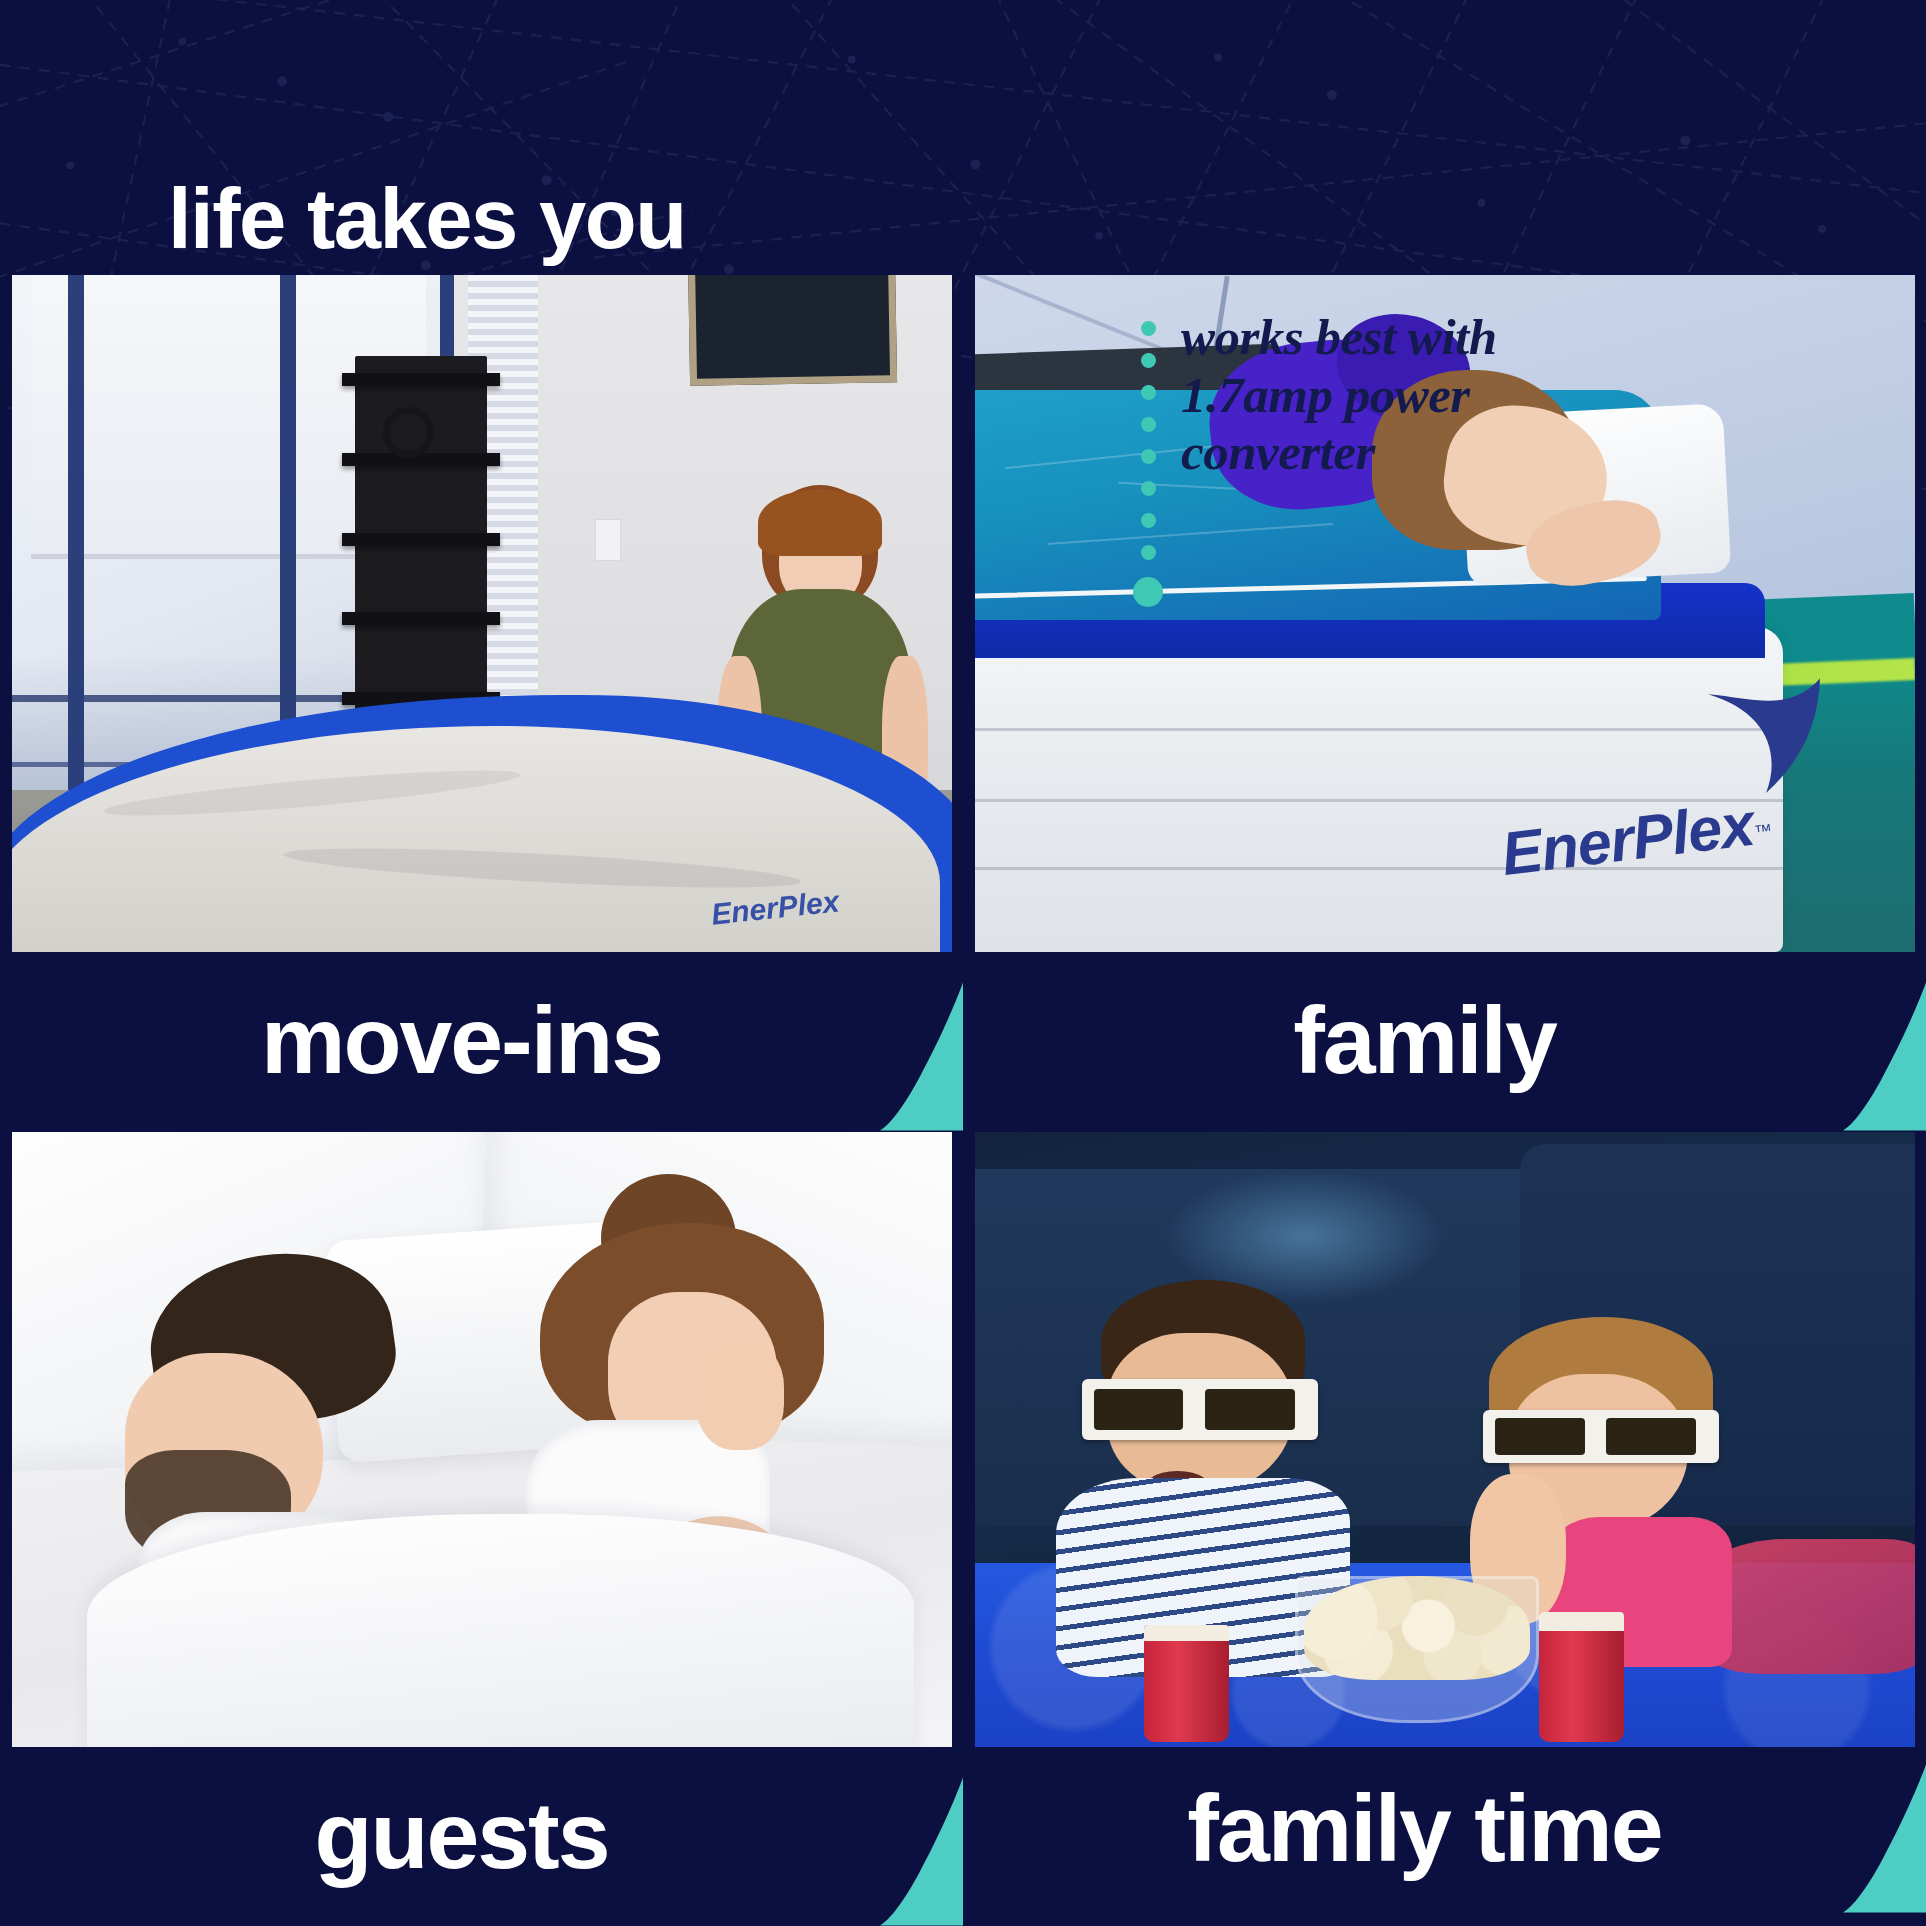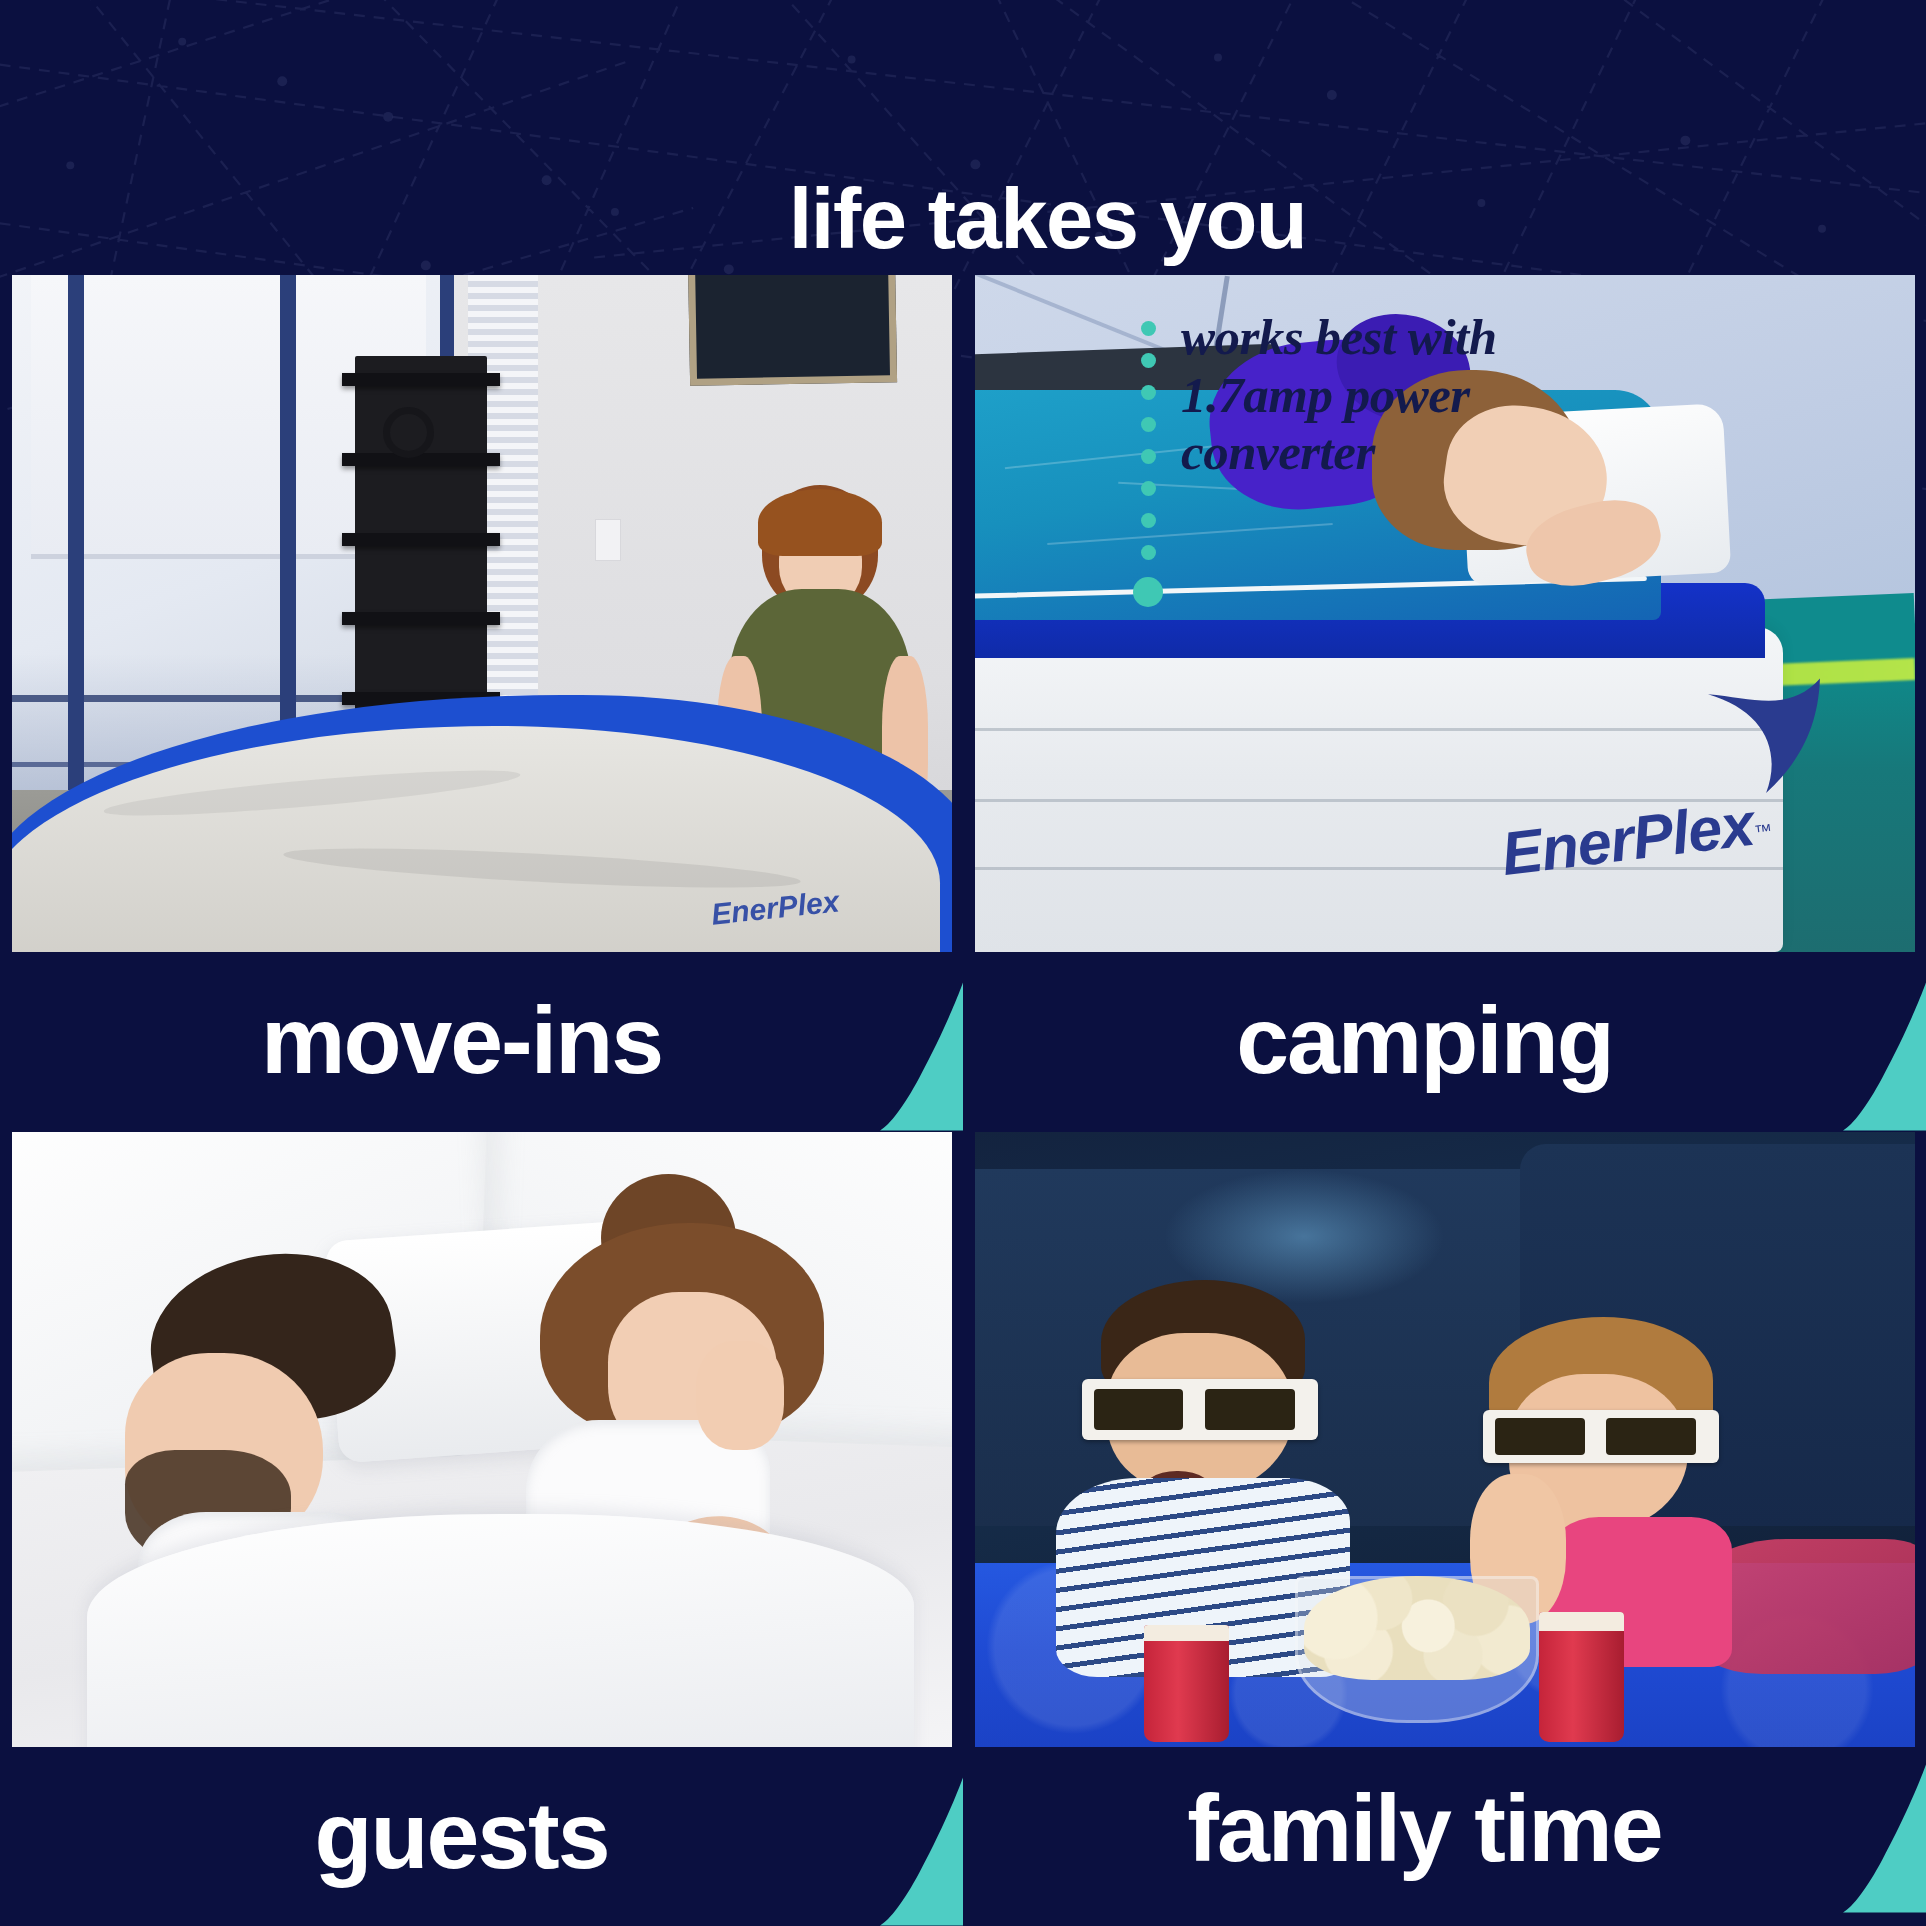--- a/index.html
+++ b/index.html
@@ -47,21 +47,20 @@
     display:inline-block;
     color:#4ecdc4;
     font-size:184px;
     font-weight:900;
     letter-spacing:-4px;
     transform:scaleX(1.02);
     margin-left:18px;
   }
   .hl2 {
     position:absolute; left:0; top:176px; width:1927px;
-    text-align:center;
     color:#ffffff;
     font-size:85px;
     font-weight:700;
     letter-spacing:-1.5px;
     line-height:1;
     padding-left:168px;
   }
   .photo {
     position:absolute;
     overflow:hidden;
@@ -710,21 +709,21 @@
         <span class="dot"></span>
         <span class="dot big"></span>
     </div>
 
     <div class="callout" style="left:206px; top:34px;font-family:Liberation Serif, serif;">works best with
 1.7amp power
 converter</div>
   </div>
 
   <div class="caption-band" style="left:963px; top:952px; width:963px; height:179px;">
-    <div class="caption-text">camping</div>
+    <div class="caption-text">family</div>
     <div class="teal-accent">
       <svg width="83" height="149" viewBox="0 0 84 150">
         <path d="M84 0 C84 0 70 40 40 96 C24 126 10 144 0 150 L84 150 Z" fill="#4ecdc4"></path>
       </svg>
     </div>
   </div>
 
   <div class="photo p3 softblur" style="left:12px; top:1132px; width:940px; height:616px;">
     <div class="sheet"></div>
     <div class="pillowA"></div>

